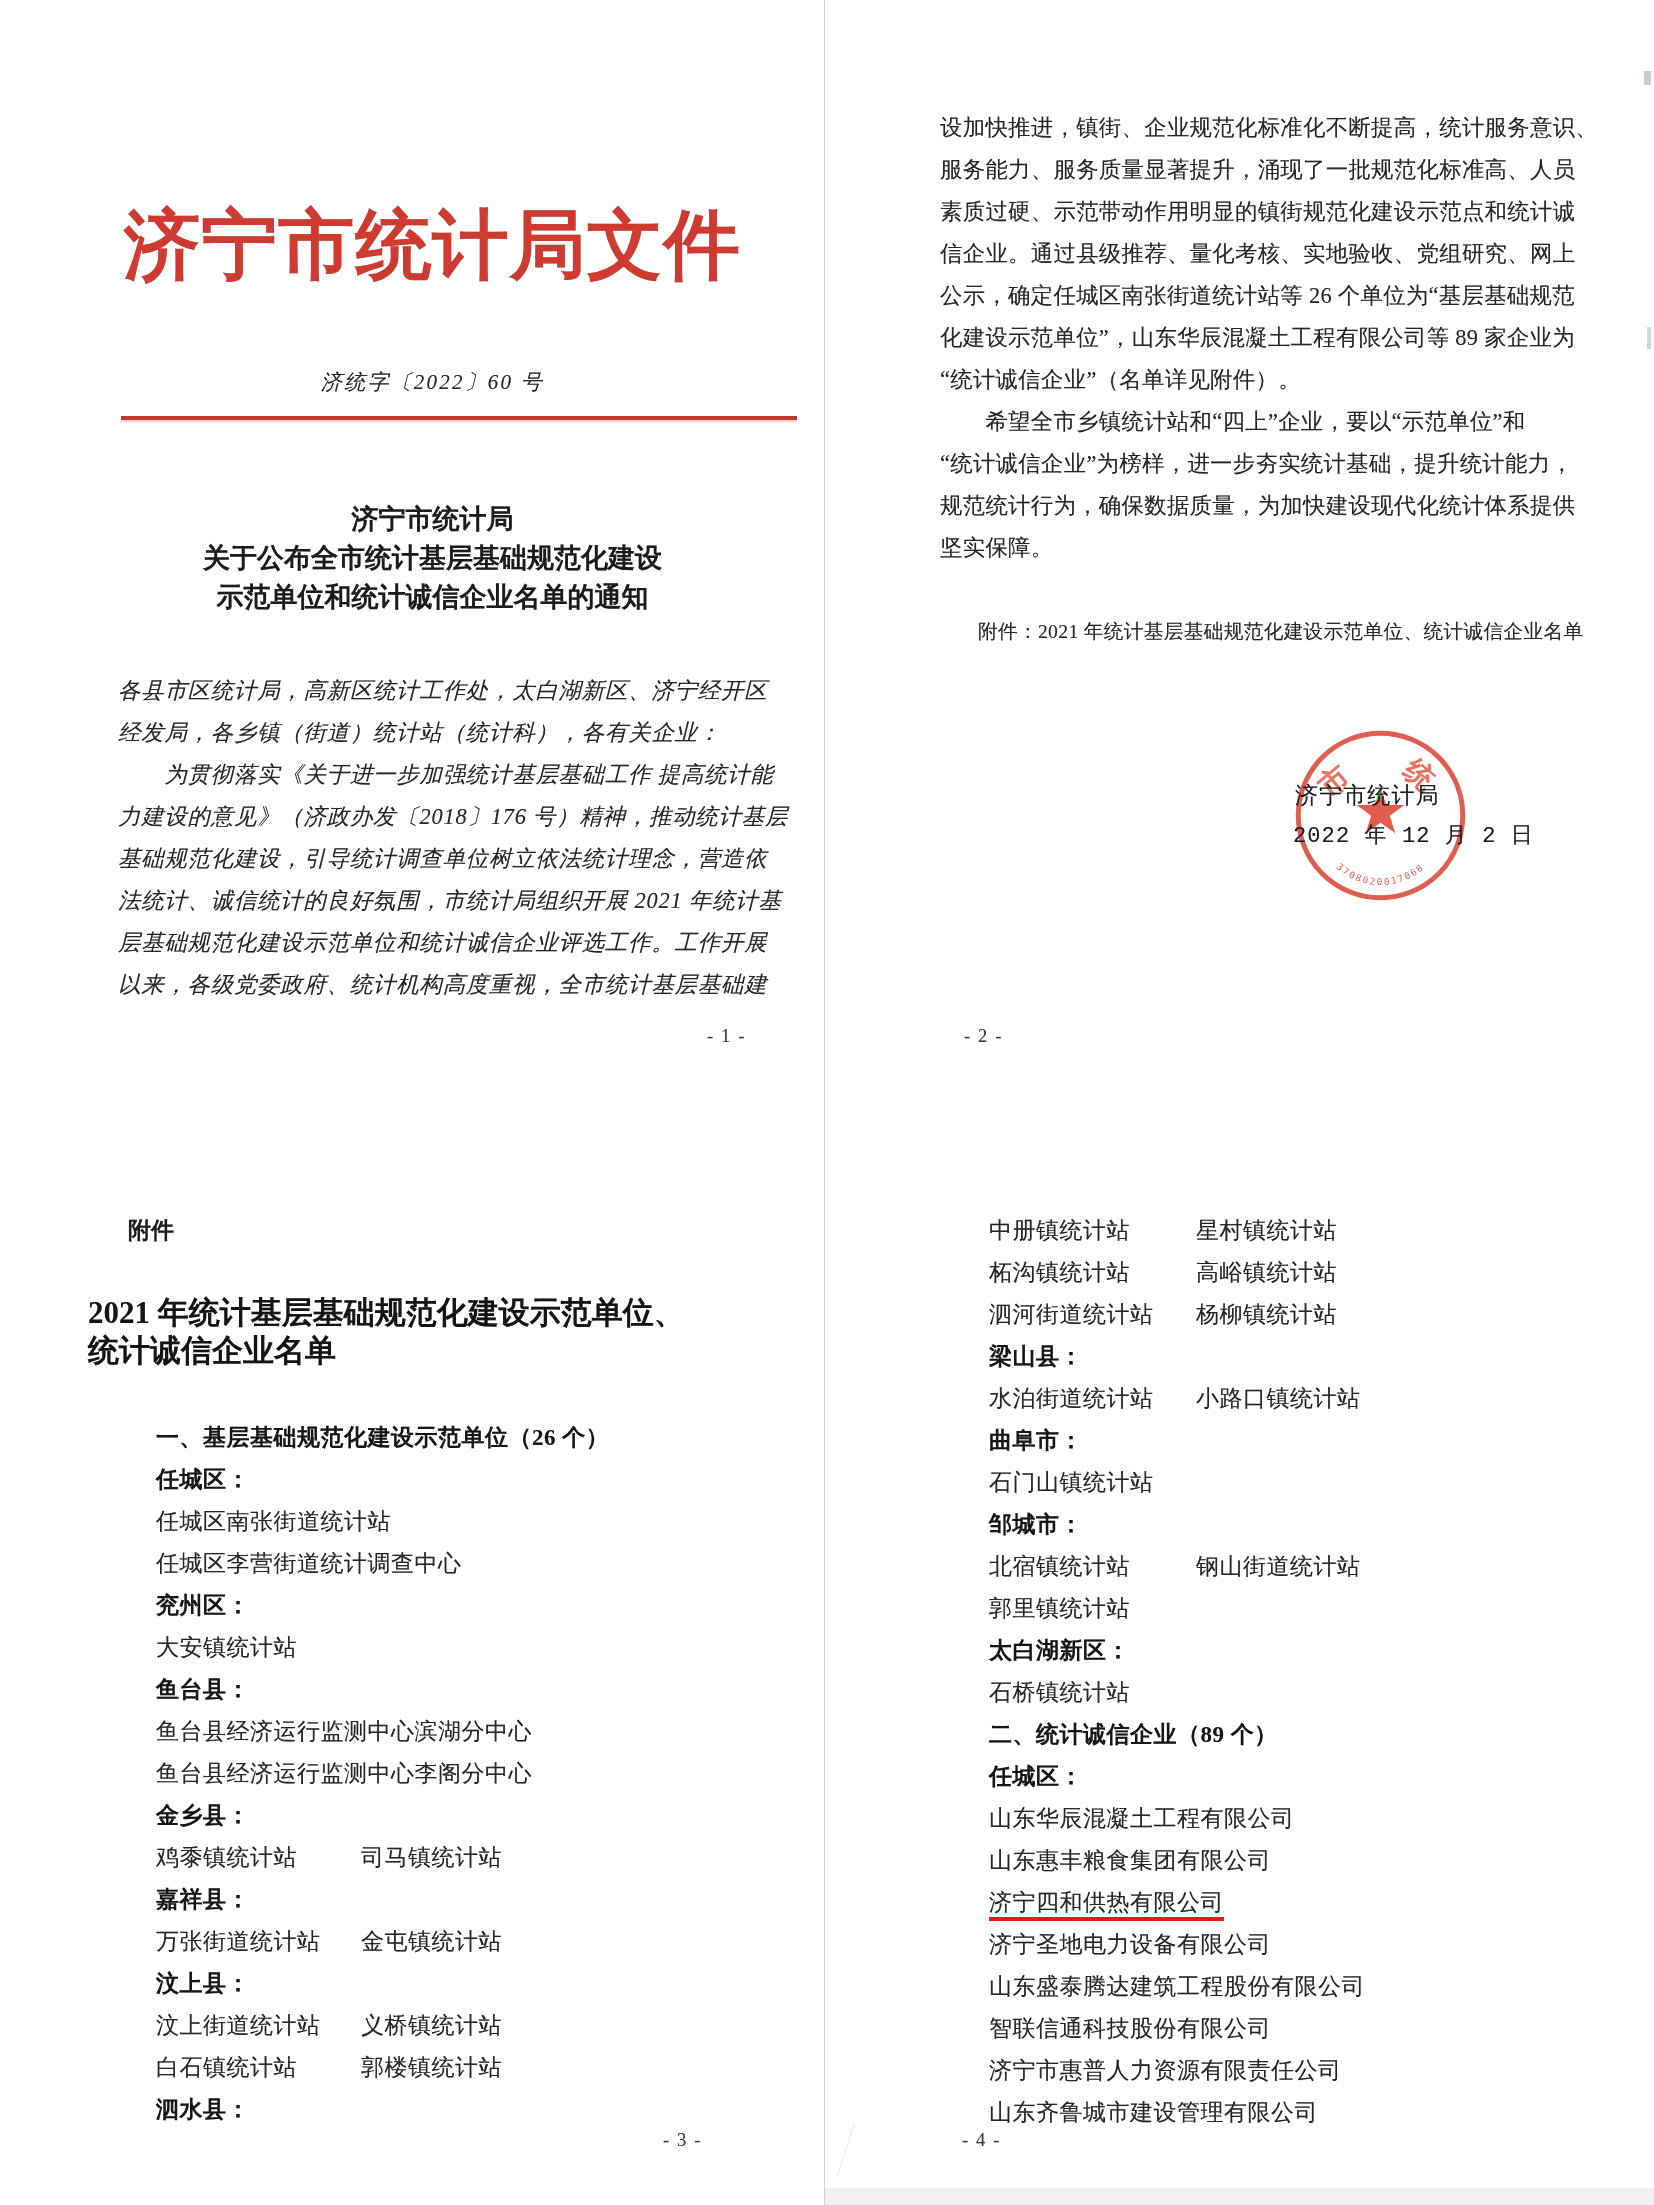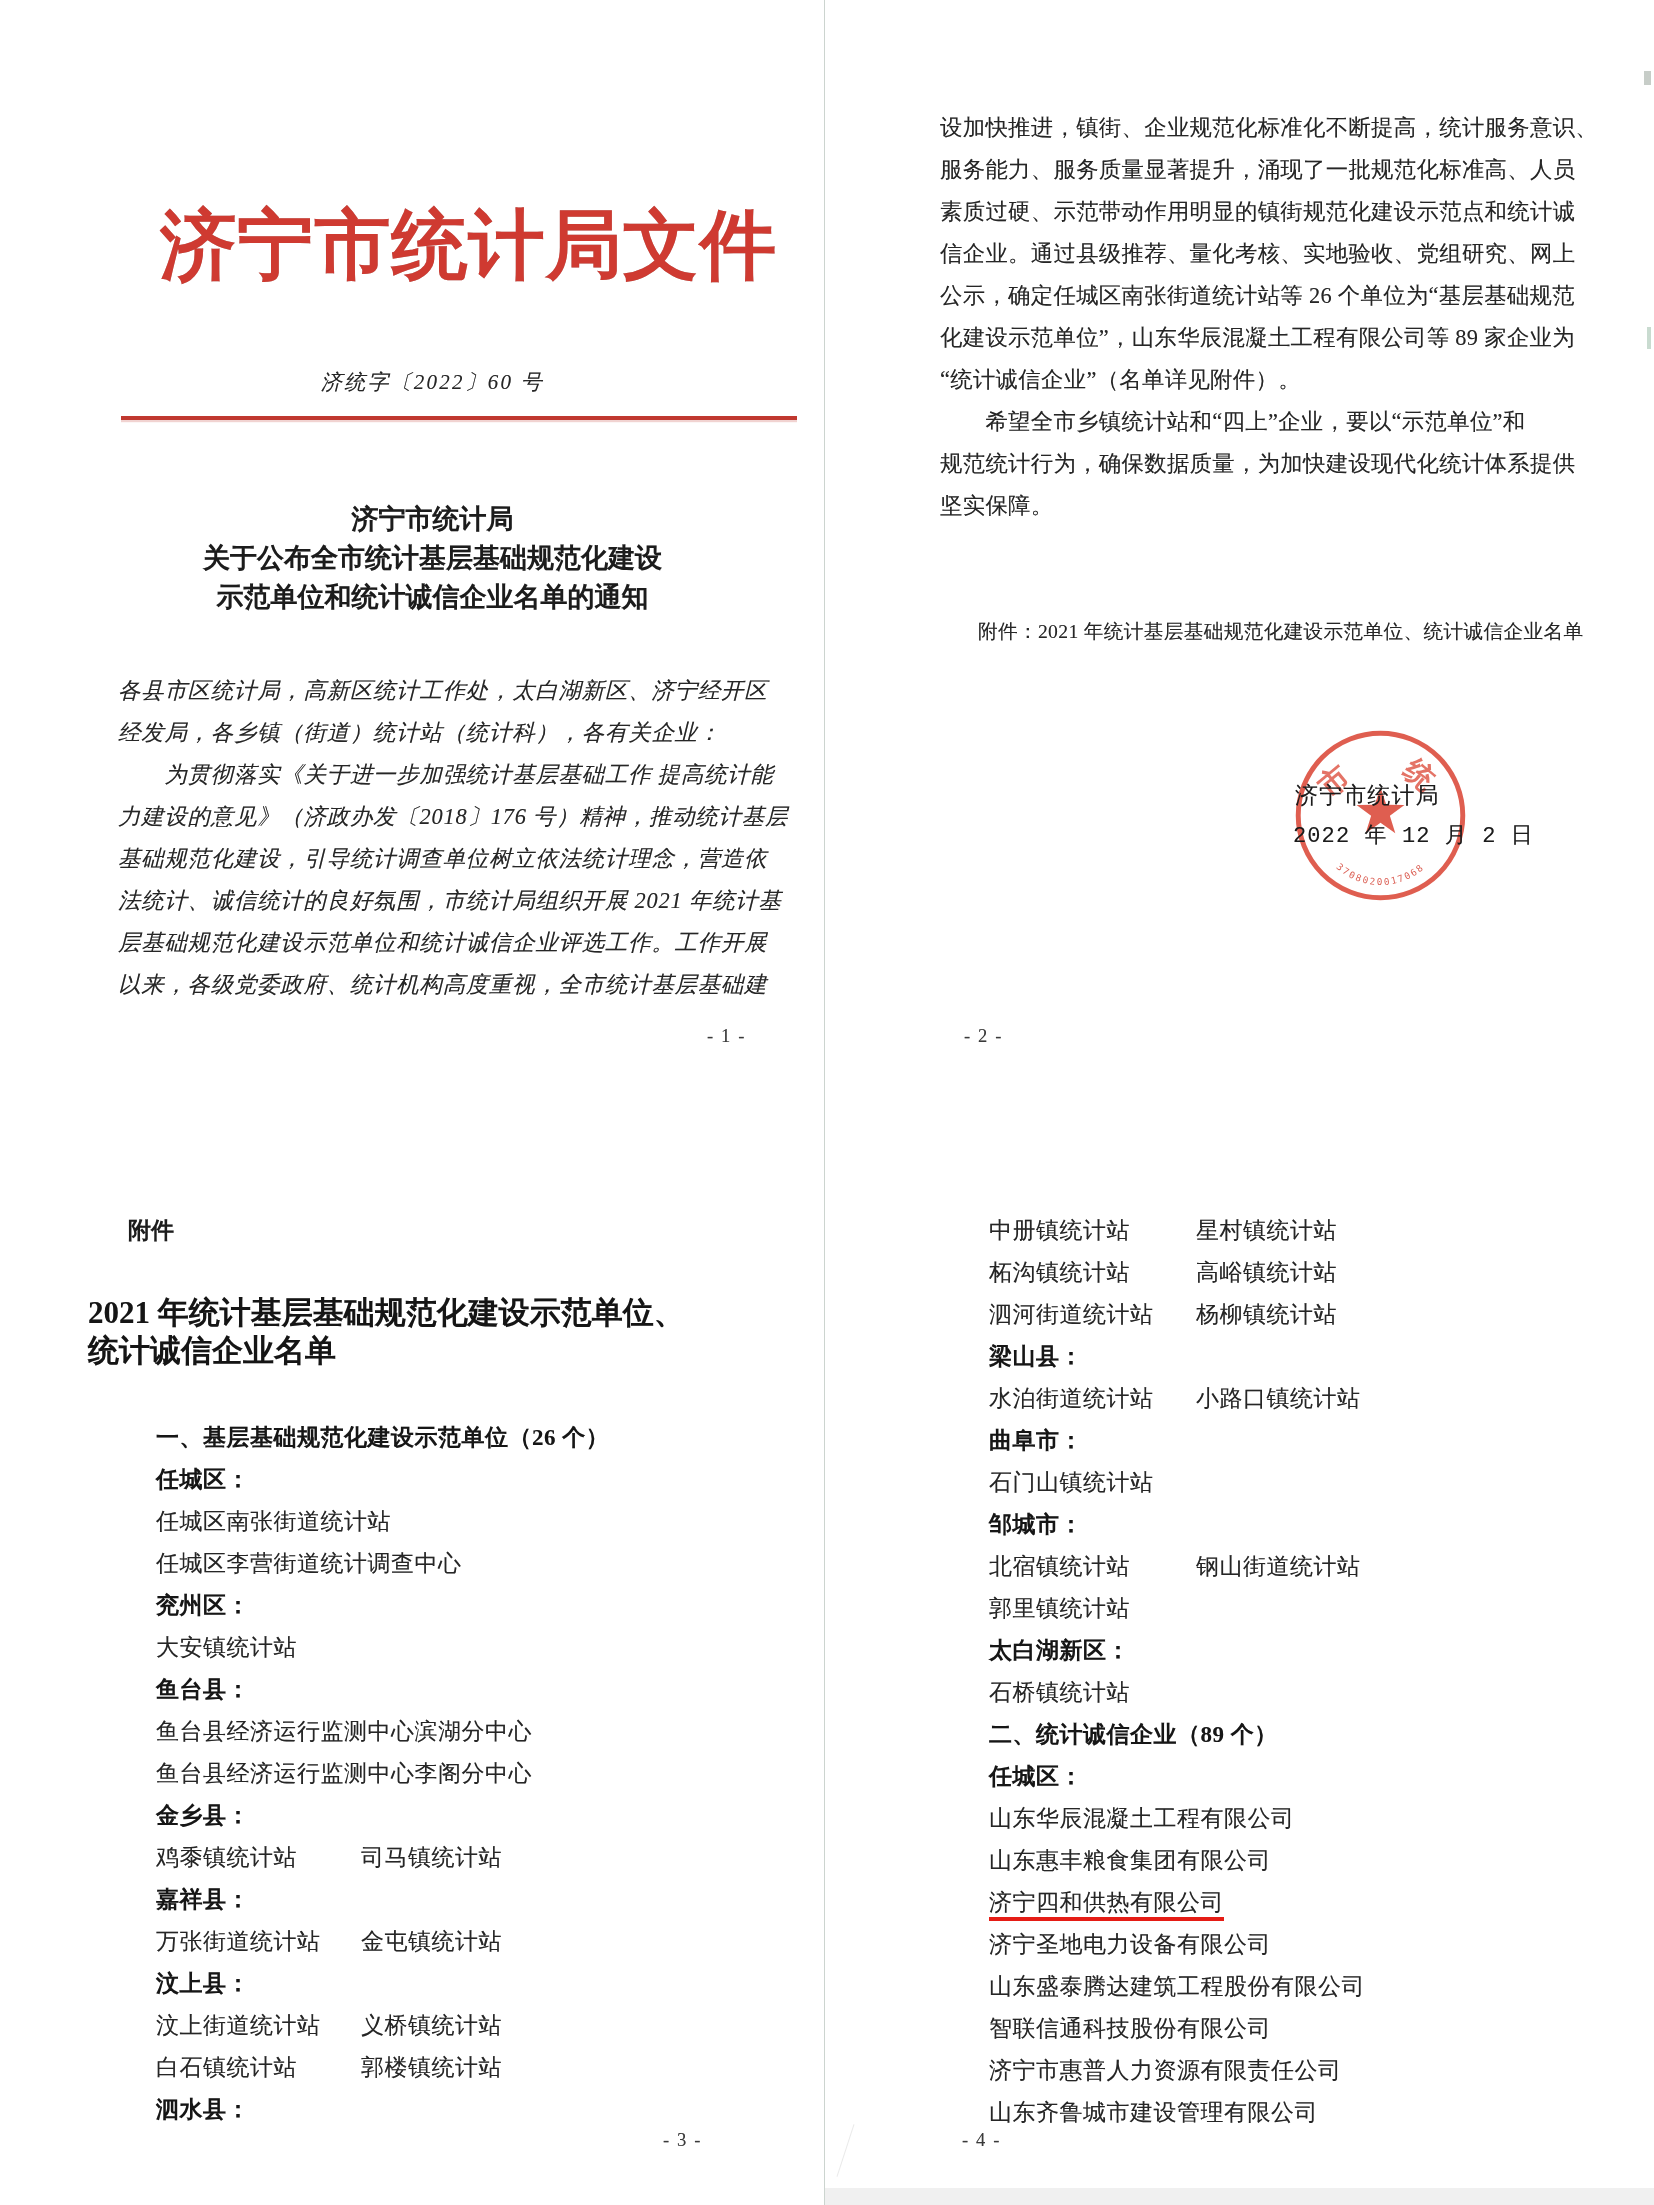--- a/index.html
+++ b/index.html
@@ -7,21 +7,21 @@
     width:1655px;height:2205px;position:relative;background:#ffffff;
     font-family:"Liberation Serif","DejaVu Serif",serif;
     color:#262626;overflow:hidden;
   }
   .abs{position:absolute;}
   .scan{text-shadow:0 0 0.5px rgba(50,50,50,.38);}
   
   #divider{left:824px;top:0;width:1.1px;height:2205px;background:#ccd4cf;}
   
   #p1-header{left:88px;top:193px;width:689px;height:104px;line-height:104px;
-    text-align:right;font-size:76px;font-weight:bold;letter-spacing:1.1px;}
+    text-align:center;font-size:76px;font-weight:bold;letter-spacing:1.1px;}
   #p1-docno{left:88px;top:366px;width:689px;height:33px;line-height:33px;
     text-align:center;font-size:21px;letter-spacing:2.2px;font-style:italic;}
   #p1-rule{left:121px;top:416px;width:676px;height:3.8px;box-shadow:0 2.2px 0 rgba(192,56,47,.22);}
   #p1-titles{left:88px;top:500px;width:689px;text-align:center;
     font-size:27px;font-weight:bold;color:#1c1c1c;}
   #p1-titles .tline{height:39px;line-height:39px;}
   #p1-body{left:118px;top:670px;width:695px;font-size:22.4px;letter-spacing:0.8px;font-style:italic;}
   
   #p2-body{left:940px;top:107px;width:673px;font-size:22.4px;letter-spacing:0.3px;}
   #p2-attach{left:978px;top:619px;height:24px;line-height:24px;font-size:19.7px;letter-spacing:0.3px;}
@@ -89,20 +89,21 @@
 
 <div class="abs scan" id="p2-body">
     <div class="tline">设加快推进，镇街、企业规范化标准化不断提高，统计服务意识、</div>
     <div class="tline">服务能力、服务质量显著提升，涌现了一批规范化标准高、人员</div>
     <div class="tline">素质过硬、示范带动作用明显的镇街规范化建设示范点和统计诚</div>
     <div class="tline">信企业。通过县级推荐、量化考核、实地验收、党组研究、网上</div>
     <div class="tline">公示，确定任城区南张街道统计站等 26 个单位为“基层基础规范</div>
     <div class="tline">化建设示范单位”，山东华辰混凝土工程有限公司等 89 家企业为</div>
     <div class="tline">“统计诚信企业”（名单详见附件）。</div>
     <div class="tline">　　希望全市乡镇统计站和“四上”企业，要以“示范单位”和</div>
+    <div class="tline">“统计诚信企业”为榜样，进一步夯实统计基础，提升统计能力，</div>
     <div class="tline">规范统计行为，确保数据质量，为加快建设现代化统计体系提供</div>
     <div class="tline">坚实保障。</div>
   </div>
 <div class="abs scan" id="p2-attach">附件：2021 年统计基层基础规范化建设示范单位、统计诚信企业名单</div>
 
 <div class="abs" id="seal">
   <svg width="181" height="181" viewBox="0 0 330 330">
     <circle cx="165" cy="165" r="150" fill="none" stroke="#de5546" stroke-width="9"></circle>
     <polygon fill="#de5546" points="165,114 175.6,145.4 208.7,145.8 182.1,165.6 192,197.2 165,178 138,197.2 147.9,165.6 121.3,145.8 154.4,145.4"></polygon>
     <defs>

